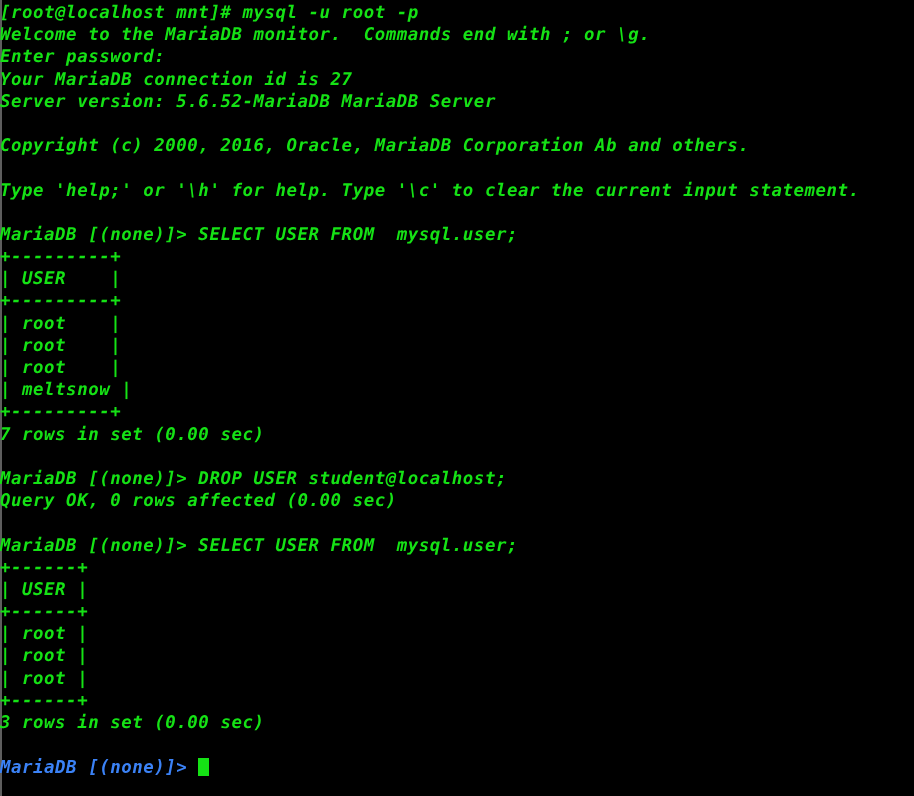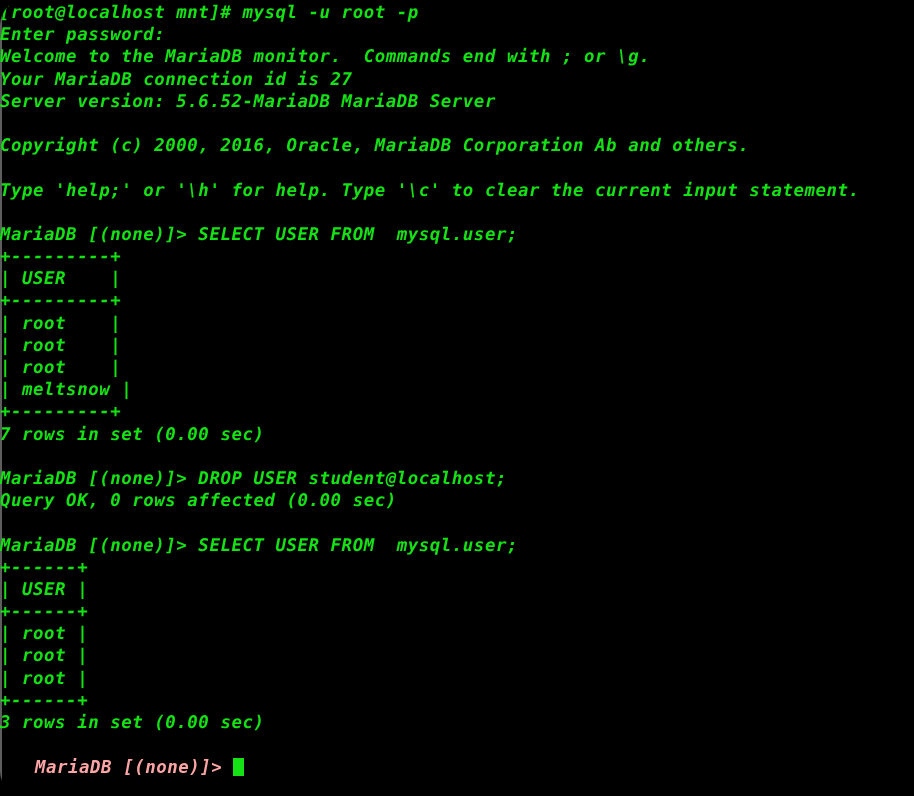--- a/index.html
+++ b/index.html
@@ -14,21 +14,20 @@
     overflow: hidden;
     font-family: "DejaVu Sans Mono", "Liberation Mono", monospace;
   }
   #terminal {
     position: relative;
     width: 914px;
     height: 796px;
     background: #000000;
     box-sizing: border-box;
     overflow: hidden;
-    border-radius: 25px;
   }
   
   #left-gutter {
     position: absolute;
     left: 0;
     top: 0;
     width: 2px;
     height: 796px;
     background: #6e6e6e;
     opacity: .85;
@@ -57,28 +56,27 @@
   .line.blank {
     color: transparent;
   }
   .cursor-line {
     display: block;
     height: 22.2px;
     line-height: 22.2px;
     white-space: pre;
   }
   .cursor-line .ptext {
-    color: #fca5a5;
+    color: #3b82f6;
     font-family: "DejaVu Sans Mono", "Liberation Mono", monospace;
     font-size: 17.4px;
     font-weight: bold;
     font-style: italic;
     letter-spacing: 0.55px;
     white-space: pre;
-    margin-left: 35px;
   }
   .cursor-block {
     display: inline-block;
     width: 11px;
     height: 18px;
     background: #15e215;
     vertical-align: -3px;
   }
   #watermark {
     position: absolute;
@@ -96,22 +94,22 @@
 </head>
 <body>
 
 <div id="terminal">
 
   <div id="left-gutter"></div>
 
   <div id="screen">
 
   <div class="line">[root@localhost mnt]# mysql -u root -p</div>
+      <div class="line">Welcome to the MariaDB monitor.  Commands end with ; or \g.</div>
       <div class="line">Enter password:</div>
-      <div class="line">Welcome to the MariaDB monitor.  Commands end with ; or \g.</div>
       <div class="line">Your MariaDB connection id is 27</div>
       <div class="line">Server version: 5.6.52-MariaDB MariaDB Server</div>
       <div class="line blank"></div>
       <div class="line">Copyright (c) 2000, 2016, Oracle, MariaDB Corporation Ab and others.</div>
       <div class="line blank"></div>
       <div class="line">Type 'help;' or '\h' for help. Type '\c' to clear the current input statement.</div>
       <div class="line blank"></div>
       <div class="line">MariaDB [(none)]&gt; SELECT USER FROM  mysql.user;</div>
       <div class="line">+---------+</div>
       <div class="line">| USER    |</div>

